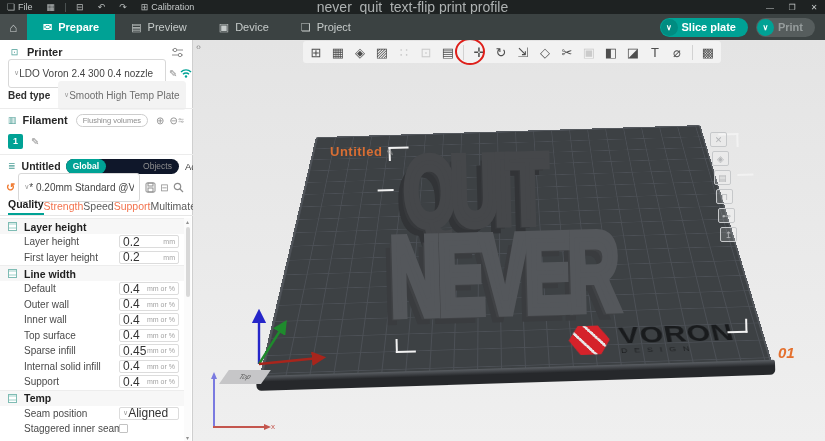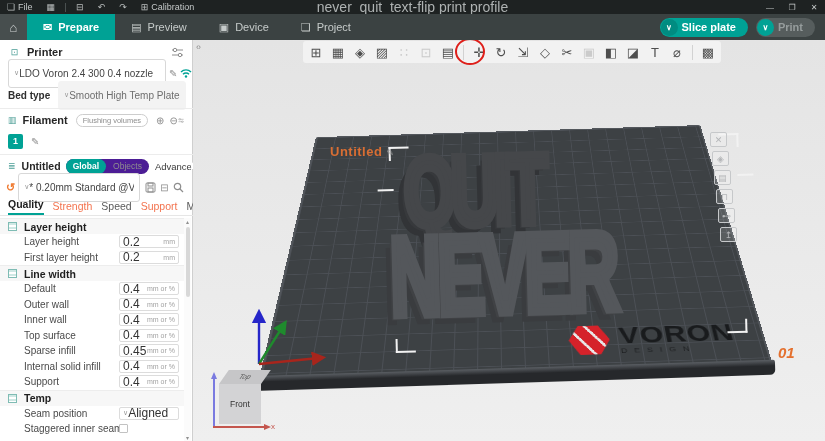--- a/index.html
+++ b/index.html
@@ -41,31 +41,31 @@
   .htitle { font-size:11px; font-weight:bold; color:#262626; }
   .selectbox { height:29px; border:1px solid #d8d8d8; border-radius:3px; background:#fff;
     display:flex; align-items:center; padding:0 5px; gap:0; color:#444; font-size:10px;
     white-space:nowrap; overflow:hidden; }
   .chev { color:#9a9a9a; font-size:7px; }
   .mini-icon { color:#8e8e8e; font-size:10px; }
   .divider { position:absolute; left:0; width:193px; height:1px; background:#ececec; }
   .pill { border:1px solid #cdcdcd; border-radius:8px; font-size:7.5px; color:#8d8d8d; padding:1px 6px; white-space:nowrap; }
   #filament-badge { width:15px; height:15px; background:var(--accent); color:#fff; font-size:9px; font-weight:bold;
     display:flex; align-items:center; justify-content:center; border-radius:2px; margin:0 4px 0 8px; }
-  .scope-toggle { background:#4c1d95; border-radius:9px; display:flex; align-items:flex-start; height:15px; font-size:8.5px; }
+  .scope-toggle { background:#0f172a; border-radius:9px; display:flex; align-items:flex-start; height:15px; font-size:8.5px;gap:30px; }
   .scope-opt { padding:0 7px; color:#8f8f8f; height:15px; display:flex; align-items:center; border-radius:9px; }
   .scope-opt.sel { background:var(--accent); color:#fff; font-weight:bold; }
   .switch { width:24px; height:12px; border-radius:7px; background:var(--accent); position:relative; }
   .switch::after { content:""; position:absolute; right:2px; top:2px; width:8px; height:8px; border-radius:50%; background:#fff; }
   .teal-mini { color:#5b9e97; font-size:10px; }
   #reset-icon { color:#f07c33; font-size:11px; font-weight:bold; margin:0 3px 0 6px; }
 
   
   #param-tabs { position:absolute; left:0; top:158px; width:193px; height:18px; display:flex;
-    align-items:flex-end; gap:9px; padding:0 0 0 8px; overflow:hidden; border-bottom:1px solid #e6e6e6; font-size:10.5px; }
+    align-items:flex-end; padding:0 0 0 8px; overflow:hidden; border-bottom:1px solid #e6e6e6; font-size:10.5px; }
   .ptab { padding-bottom:3px; color:#5a5a5a; white-space:nowrap; }
   .ptab.active { color:#1d1d1d; font-weight:bold; border-bottom:2px solid var(--accent); }
   .ptab.modified { color:var(--modified); }
 
   
   #params { position:absolute; left:0; top:178px; width:185px; height:223px; overflow:hidden; }
   .psection { height:16px; display:flex; align-items:center; background:#f7f7f7; border-top:1px solid #ededed; }
   .psec-icon { width:9px; height:9px; margin:0 7px 0 8px; border:1px solid #7fbcb4;
     background:repeating-linear-gradient(#cfe8e4 0 2px, #fff 2px 4px); }
   .psec-title { font-size:10.5px; font-weight:bold; color:#1f1f1f; }
@@ -494,18 +494,17 @@
         <path d="M0 0 L6 3 L0 6 z" fill="context-stroke"></path>
       </marker>
     </defs>
     <line x1="16" y1="56" x2="16" y2="8" stroke="#2626c9" stroke-width="2.4" marker-end="url(#ab)"></line>
     <line x1="16" y1="56" x2="40" y2="18" stroke="#1f8a2d" stroke-width="2.4" marker-end="url(#ab)"></line>
     <line x1="16" y1="56" x2="76" y2="50" stroke="#a8251c" stroke-width="2.4" marker-end="url(#ab)"></line>
   </svg>
 
   <div id="navcube">
     <div id="cube-top">Top</div>
-    <div id="cube-front">Front</div>
     <div id="cube-zaxis"></div>
     <div id="cube-xaxis"></div>
     <span id="cube-xlabel">x</span>
   </div>
 </div>
 
 </body></html>

